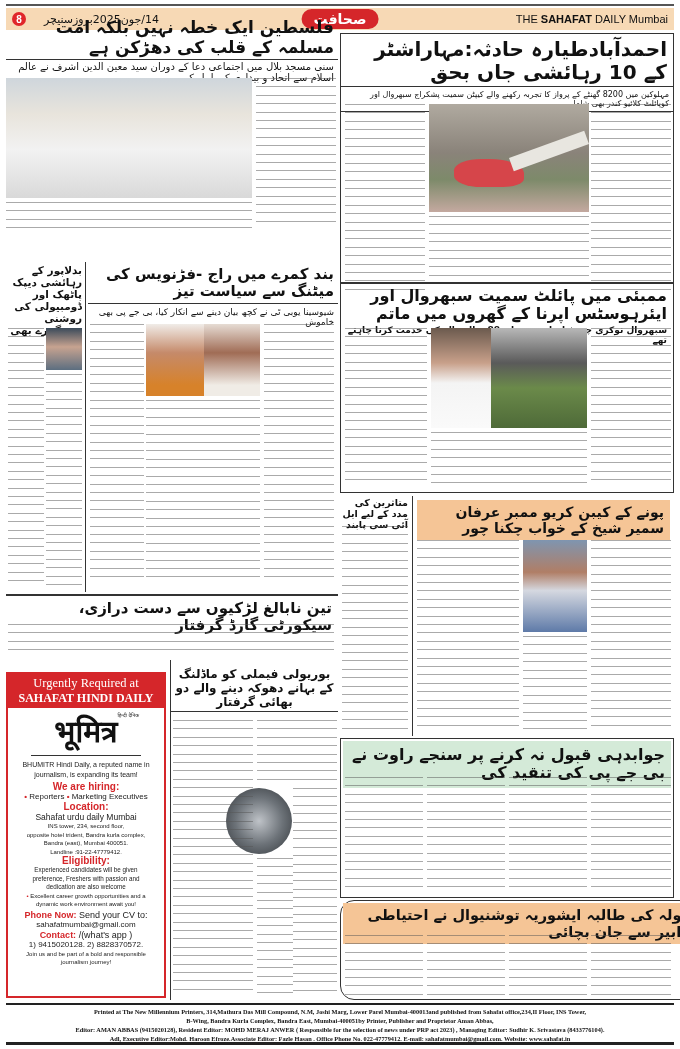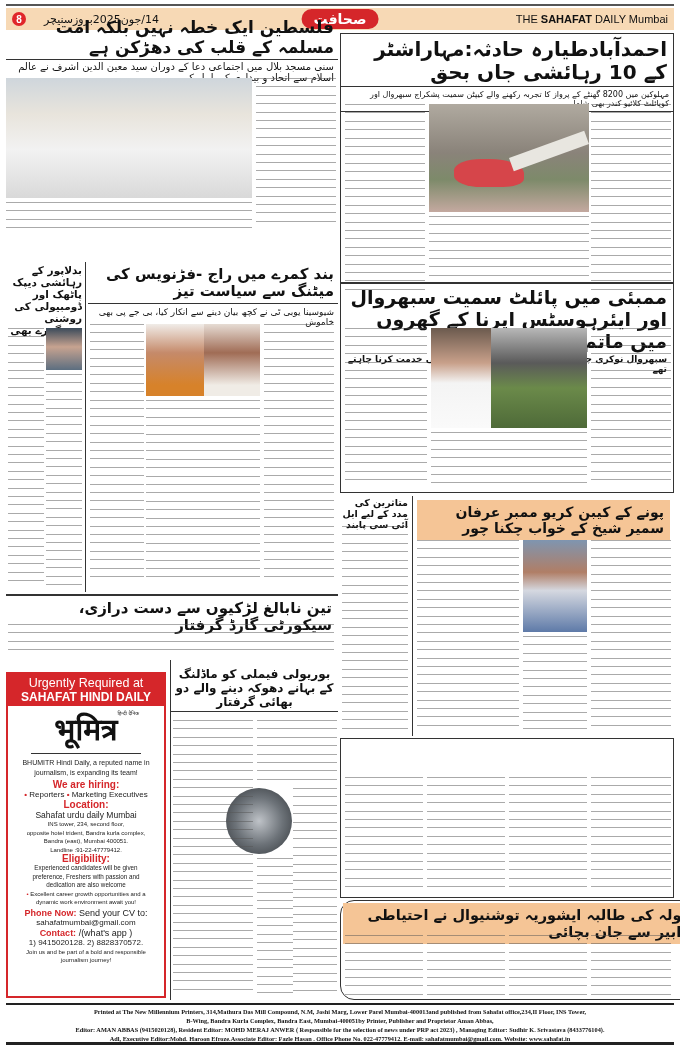--- a/index.html
+++ b/index.html
@@ -13,21 +13,21 @@
   .brand { position: absolute; right: 6px; font: 11px "Liberation Sans", sans-serif; }
   .brand b { font-weight: bold; }
   .urdu { direction: rtl; text-align: right; font-family: "DejaVu Sans", sans-serif; }
   .hl { font-weight: bold; color: #111; line-height: 1.15; }
   .sub { font-size: 10px; border-top: 1px solid #333; padding-top: 2px; }
   .photo { background: #888; overflow: hidden; }
   .box { border: 1px solid #333; }
   .shade-orange { background: #f5c596; }
   .shade-green { background: #d4ead8; }
   .ad { border: 2px solid #d5262a; background: #fff; }
-  .ad-head { background: #d5262a; color: #fff; text-align: center; font-family: Liberation Sans, sans-serif; }
+  .ad-head { background: #d5262a; color: #fff; text-align: center; font-family: Liberation Serif, serif; }
   .ad-body { text-align: center; font-family: "Liberation Sans", sans-serif; font-size: 7px; line-height: 10px; color: #222; }
   .red { color: #d5262a; font-weight: bold; }
   .footer { left: 6px; right: 6px; top: 1003px; text-align: center; font: bold 6.3px "Liberation Serif", serif; line-height: 9px; color: #111; border-top: 2px solid #222; padding-top: 2px; }
   .bottomline { left: 6px; right: 6px; top: 1042px; height: 3px; background: #222; }
   .stripes { background: repeating-linear-gradient(180deg, #555 0 1px, transparent 1px 8.4px); opacity: .5; }
 </style>
 </head>
 <body>
 
 <div class="abs topline"></div>
@@ -46,21 +46,21 @@
   <div class="urdu sub" style="font-size:8px; padding:3px 4px; border-bottom:1px solid #333;">مہلوکین میں 8200 گھنٹے کے پرواز کا تجربہ رکھنے والے کیپٹن سمیت پشکراج سبھروال اور کوپائلٹ کلائیو کندر بھی شامل</div>
   <div class="abs stripes" style="left:4px; top:70px; width:80px; height:190px;"></div>
   <div class="abs photo" style="left:88px; top:70px; width:160px; height:108px; background:linear-gradient(180deg,#b0aaa0 0%,#8a837a 45%,#7d8a6a 70%,#c4a9a0 100%);">
     <div style="position:absolute; left:25px; top:55px; width:70px; height:28px; background:#d6454a; border-radius:40% 50% 30% 40%;"></div>
     <div style="position:absolute; left:80px; top:40px; width:80px; height:14px; background:#e8e6e0; transform:rotate(-20deg);"></div>
   </div>
   <div class="abs stripes" style="left:250px; top:70px; width:80px; height:190px;"></div>
   <div class="abs stripes" style="left:88px; top:182px; width:160px; height:60px;"></div>
 
   <div class="abs" style="left:0; top:248px; width:332px; border-top:2px solid #333;">
-    <div class="urdu hl" style="font-size:19px; padding:3px 6px 0;">ممبئی میں پائلٹ سمیت سبھروال اور ایئرہوسٹس اپرنا کے گھروں میں ماتم</div>
+    <div class="urdu hl" style="font-size:16px; padding:3px 6px 0;">ممبئی میں پائلٹ سمیت سبھروال اور ایئرہوسٹس اپرنا کے گھروں میں ماتم</div>
     <div class="urdu" style="font-size:9px; font-weight:bold; padding:1px 6px;">سبھروال نوکری چھوڑنا چاہتے تھے اور88 سالہ والد کی خدمت کرنا چاہتے تھے</div>
   </div>
   <div class="abs photo" style="left:90px; top:294px; width:60px; height:100px; background:linear-gradient(180deg,#6b5a4e 0%,#c8a08a 35%,#f4f4f4 55%,#fafafa 100%);"></div>
   <div class="abs photo" style="left:150px; top:294px; width:96px; height:100px; background:linear-gradient(180deg,#b8b8b8 0%,#5a5a5a 35%,#6b8a4a 60%,#4e6a38 100%);"></div>
   <div class="abs stripes" style="left:4px; top:294px; width:82px; height:160px;"></div>
   <div class="abs stripes" style="left:250px; top:294px; width:80px; height:160px;"></div>
   <div class="abs stripes" style="left:90px; top:398px; width:156px; height:56px;"></div>
 </div>
 
 <div class="abs" style="left:6px; top:16px; width:332px; height:220px;">
@@ -142,20 +142,21 @@
 <div class="abs" style="left:170px; top:660px; width:168px; height:340px; border-left:1px solid #333;">
   <div class="urdu hl" style="font-size:12px; text-align:center; padding:8px 4px 2px; border-bottom:1px solid #333;">بوریولی فیملی کو ماڈلنگ کے بہانے دھوکہ دینے والے دو بھائی گرفتار</div>
   <div class="abs photo" style="left:55px; top:128px; width:66px; height:66px; border-radius:50%; background:radial-gradient(circle at 50% 50%,#bfc3c8 0%,#6d7379 50%,#2f3337 100%);"></div>
   <div class="abs stripes" style="left:2px; top:60px; width:80px; height:275px;"></div>
   <div class="abs stripes" style="left:86px; top:60px; width:80px; height:64px;"></div>
   <div class="abs stripes" style="left:122px; top:128px; width:44px; height:207px;"></div>
   <div class="abs stripes" style="left:86px; top:198px; width:36px; height:137px;"></div>
 </div>
 
 <div class="abs box" style="left:340px; top:738px; width:334px; height:160px;">
+  <div class="urdu hl shade-green" style="font-size:16px; padding:5px 6px; margin:2px;">جوابدہی قبول نہ کرنے پر سنجے راوت نے بی جے پی کی تنقید کی</div>
   <div class="abs stripes" style="left:4px; top:38px; width:78px; height:118px;"></div>
   <div class="abs stripes" style="left:86px; top:38px; width:78px; height:118px;"></div>
   <div class="abs stripes" style="left:168px; top:38px; width:78px; height:118px;"></div>
   <div class="abs stripes" style="left:250px; top:38px; width:80px; height:118px;"></div>
 </div>
 
 <div class="abs box" style="left:340px; top:900px; width:364px; height:100px;border-radius:14px;">
   <div class="urdu hl shade-orange" style="font-size:14.5px; padding:4px 6px; margin:2px;">اکولہ کی طالبہ ایشوریہ توشنیوال نے احتیاطی تدابیر سے جان بچائی</div>
   <div class="abs stripes" style="left:4px; top:34px; width:78px; height:62px;"></div>
   <div class="abs stripes" style="left:86px; top:34px; width:78px; height:62px;"></div>

